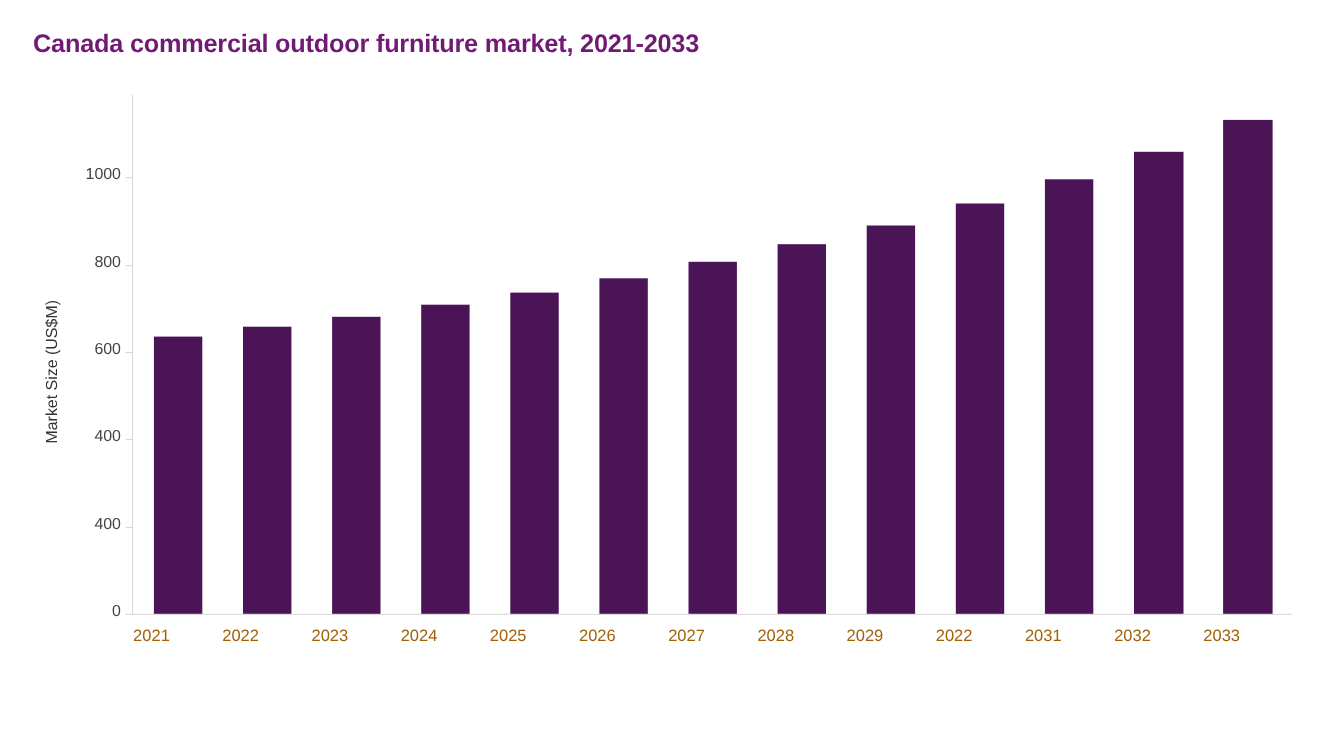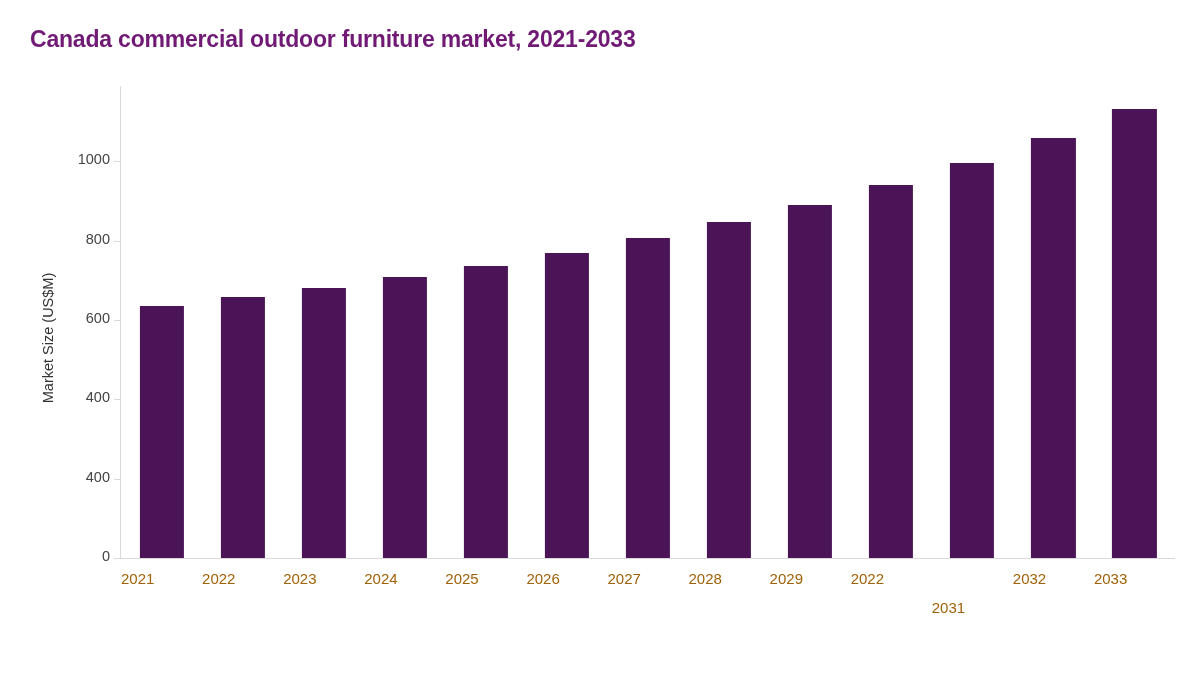--- a/index.html
+++ b/index.html
@@ -260,21 +260,21 @@
         <div class="xtick" style="left: 121px; width: 81.0769px;">2021</div>
         <div class="xtick" style="left: 202.077px; width: 81.0769px;">2022</div>
         <div class="xtick" style="left: 283.154px; width: 81.0769px;">2023</div>
         <div class="xtick" style="left: 364.231px; width: 81.0769px;">2024</div>
         <div class="xtick" style="left: 445.308px; width: 81.0769px;">2025</div>
         <div class="xtick" style="left: 526.385px; width: 81.0769px;">2026</div>
         <div class="xtick" style="left: 607.462px; width: 81.0769px;">2027</div>
         <div class="xtick" style="left: 688.538px; width: 81.0769px;">2028</div>
         <div class="xtick" style="left: 769.615px; width: 81.0769px;">2029</div>
         <div class="xtick" style="left: 850.692px; width: 81.0769px;">2022</div>
-        <div class="xtick" style="left: 931.769px; width: 81.0769px; margin-top: 29px;">2031</div>
+        <div class="xtick" style="left: 931.769px; width: 81.0769px;">2031</div>
         <div class="xtick" style="left: 1012.85px; width: 81.0769px;">2032</div>
         <div class="xtick" style="left: 1093.92px; width: 81.0769px;">2033</div>
       </div>
   </div>
 
 
 
 </div>
 
 </body></html>

